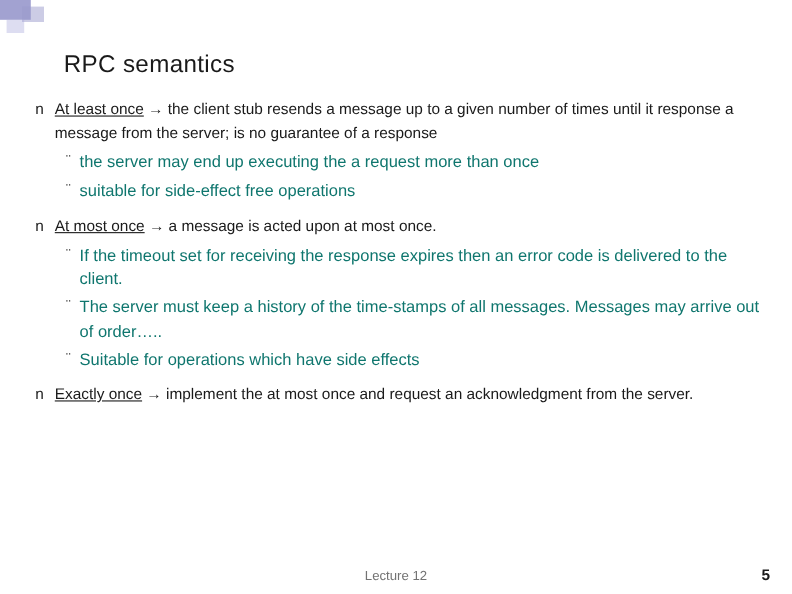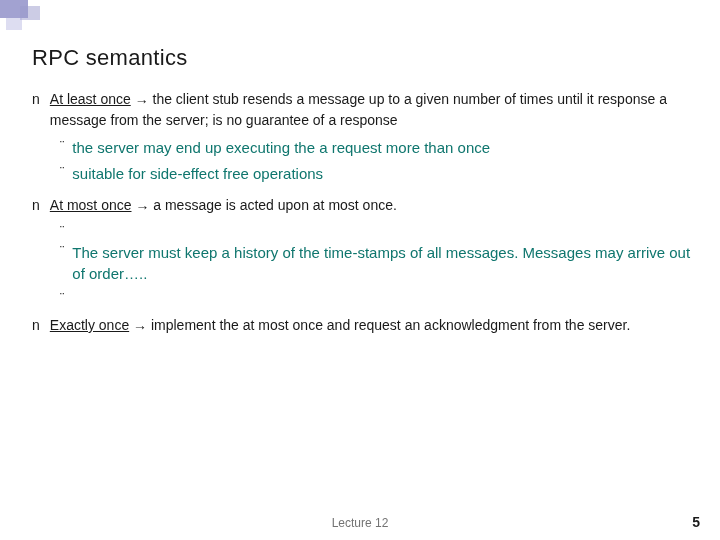--- a/index.html
+++ b/index.html
@@ -51,20 +51,21 @@
       right: 20px;
       bottom: 30px;
     }
 
     .slide-title {
       font-size: 22px;
       font-weight: normal;
       color: #1a1a1a;
       margin-bottom: 18px;
       letter-spacing: 0.3px;
+      margin-left: 26px;
     }
 
     .bullet-section {
       margin-bottom: 10px;
     }
 
     .main-bullet {
       display: flex;
       align-items: flex-start;
       margin-bottom: 6px;
@@ -176,27 +177,29 @@
     <div class="main-bullet">
       <span class="bullet-dot">n</span>
       <span class="bullet-text">
         <span class="underline">At most once</span>
         <span> → a message is acted upon at most once.</span>
       </span>
     </div>
     <div class="sub-bullets">
       <div class="sub-bullet">
         <span class="sub-bullet-marker">¨</span>
+        <span class="sub-bullet-text">If the timeout set for receiving the response expires then an error code is delivered to the client.</span>
       </div>
       <div class="sub-bullet">
         <span class="sub-bullet-marker">¨</span>
         <span class="sub-bullet-text">The server must keep a history of the time-stamps of all messages. Messages may arrive out of order…..</span>
       </div>
       <div class="sub-bullet">
         <span class="sub-bullet-marker">¨</span>
+        <span class="sub-bullet-text">Suitable for operations which have side effects</span>
       </div>
     </div>
   </div>
 
   <div class="bullet-section">
     <div class="main-bullet">
       <span class="bullet-dot">n</span>
       <span class="bullet-text">
         <span class="underline">Exactly once</span>
         <span> → implement the at most once and request an acknowledgment from the server.</span>

